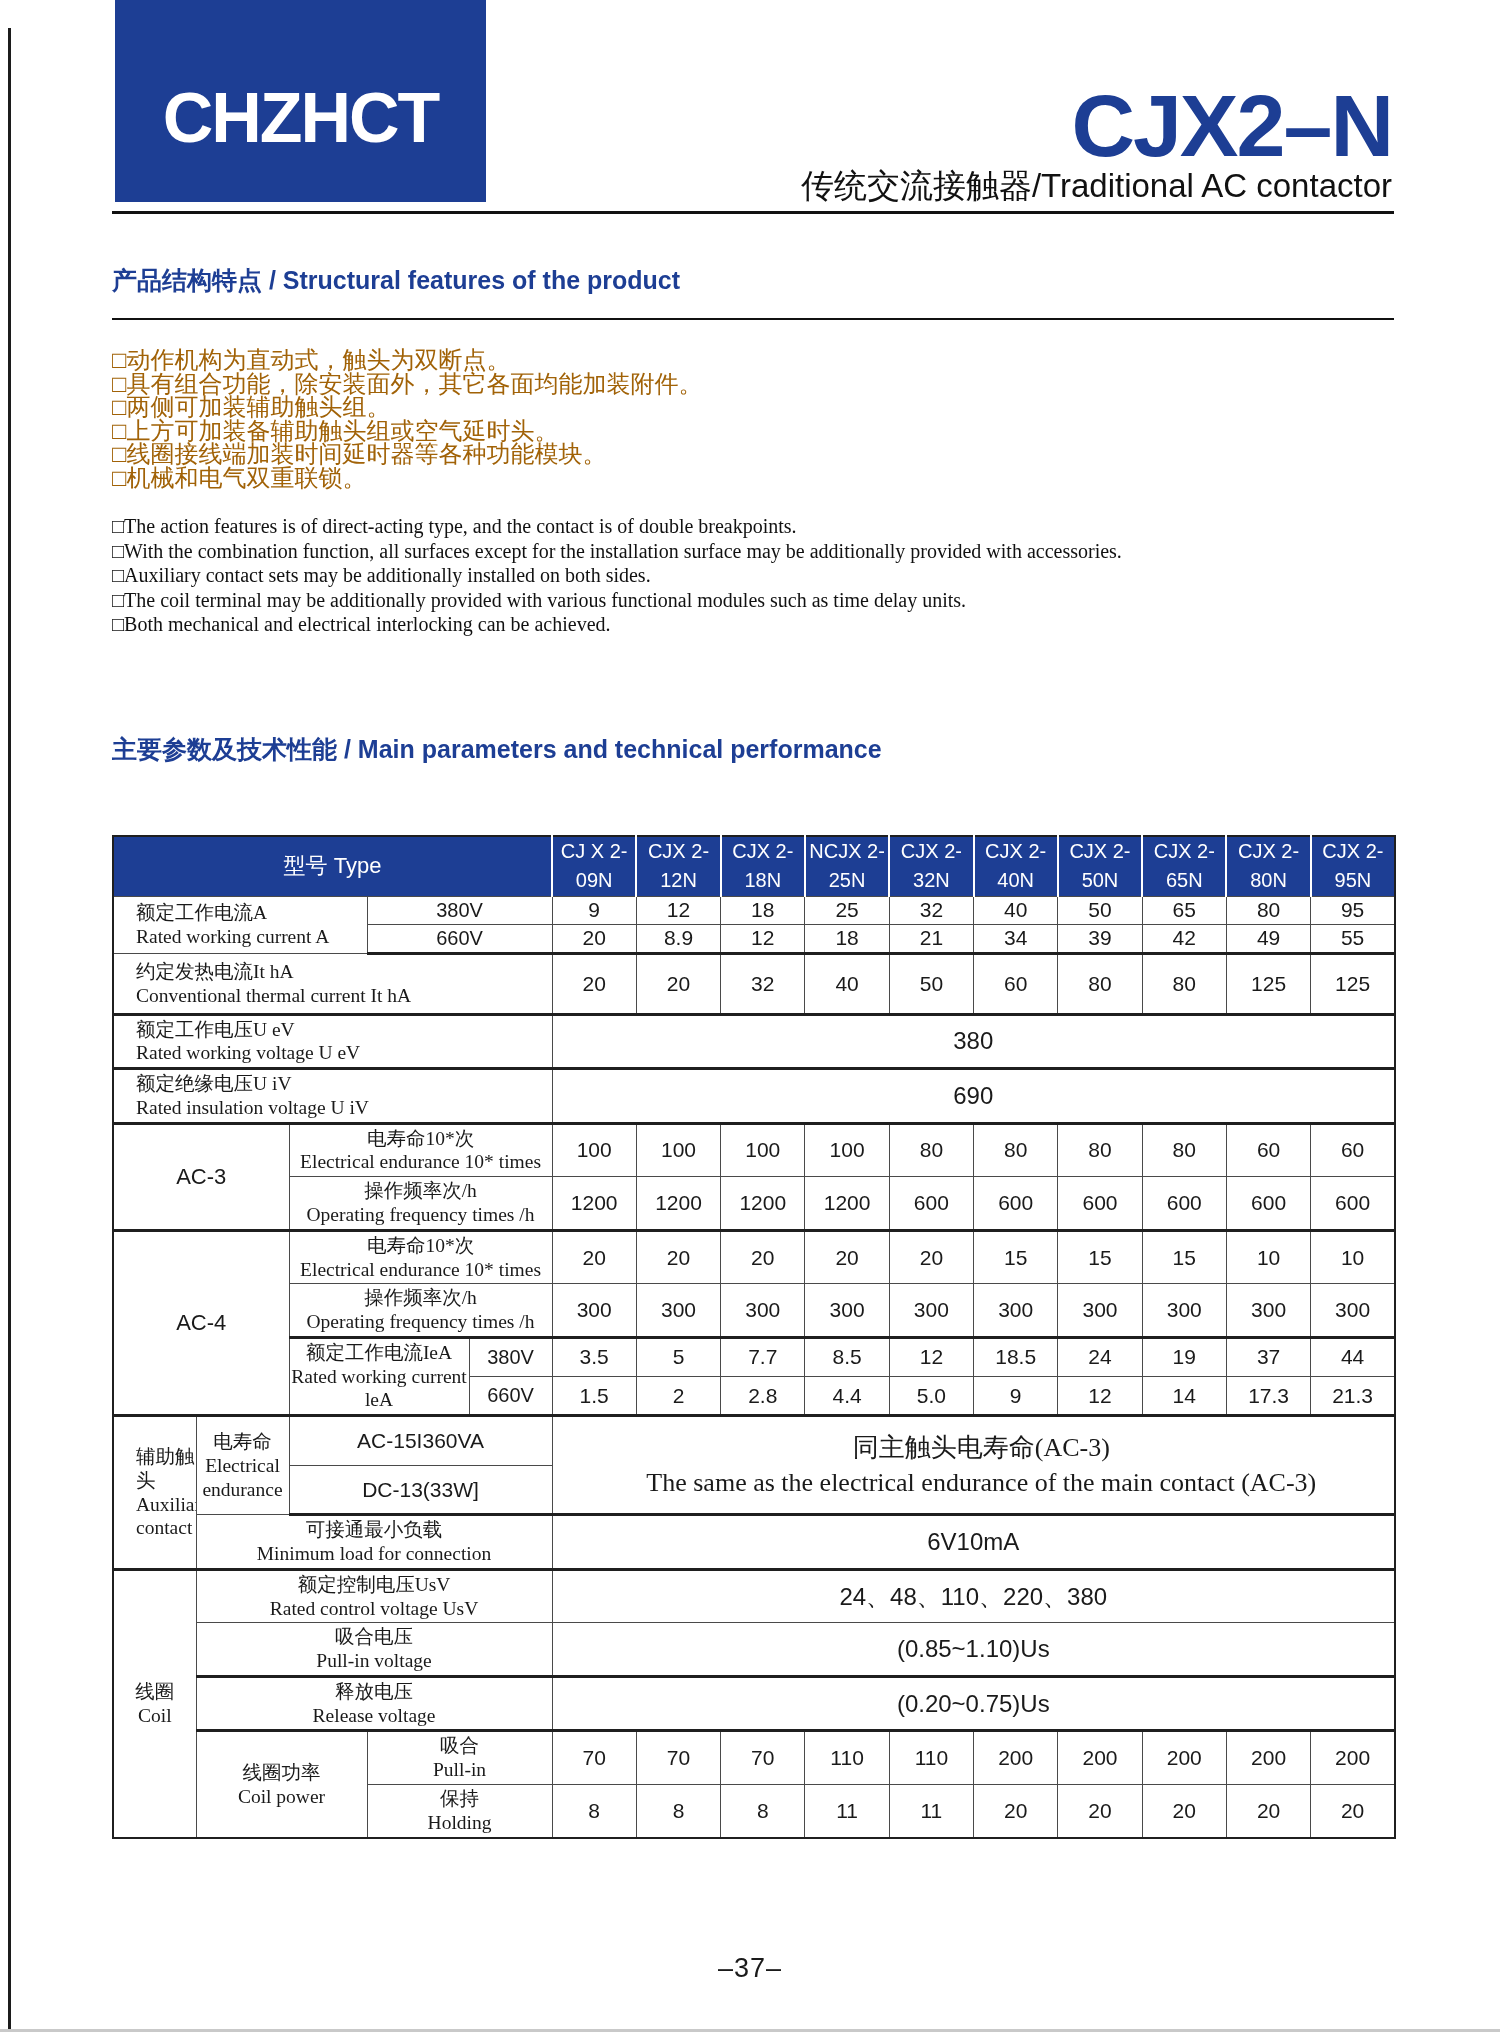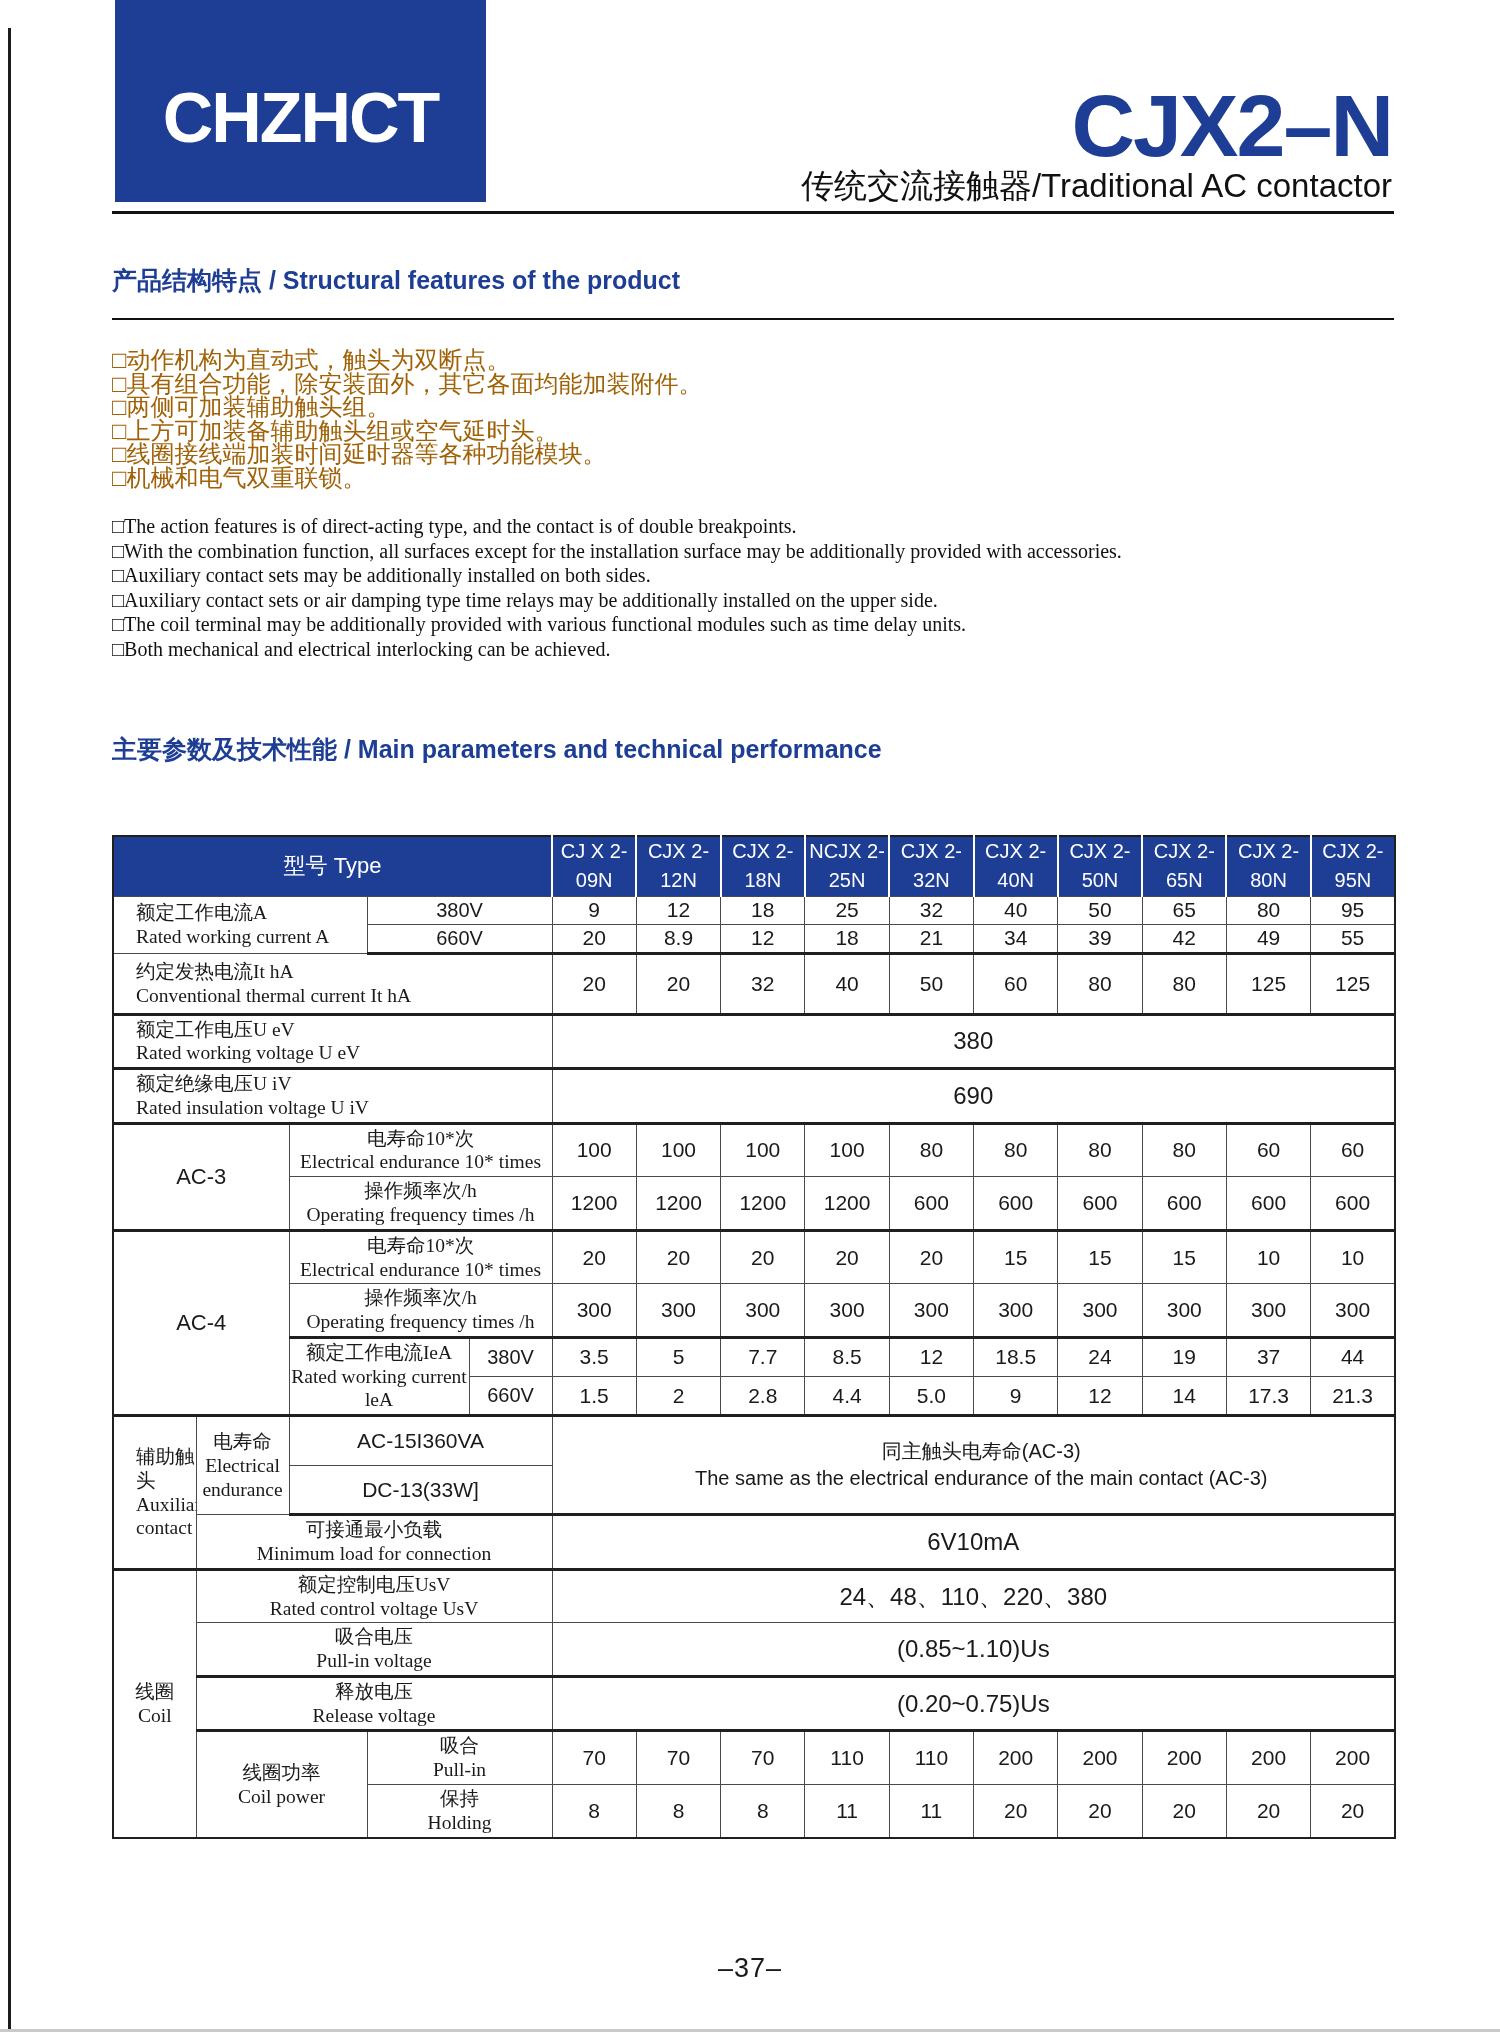--- a/index.html
+++ b/index.html
@@ -47,21 +47,21 @@
   .hdr-model{font-size:20px;line-height:1.45;white-space:pre-line;}
 
   .lbl{font-family:"Liberation Serif", serif;font-size:19.5px;line-height:1.22;
        white-space:pre-line;padding:2px 0;}
   .lbl.left{text-align:left;padding-left:22px;}
   .num{font-size:21px;}
   .sub{font-size:20px;}
   .grp{font-size:22px;}
   .acdc{font-size:21px;}
   .txt{font-size:24px;border-radius:22px;}
-  .same{font-family:Liberation Sans, sans-serif;font-size:20px;line-height:1.35;white-space:pre-line;padding-left:16px;}
+  .same{font-family:Liberation Serif, serif;font-size:26px;line-height:1.35;white-space:pre-line;padding-left:16px;}
 
   
   #page-number{left:0;top:1953px;width:1500px;text-align:center;font-size:27px;letter-spacing:1px;}
 </style>
 </head>
 <body>
 
 <div class="abs" id="left-rule"></div>
 
 <div class="abs" id="logo">
@@ -81,21 +81,20 @@
   <div>□两侧可加装辅助触头组。</div>
   <div>□上方可加装备辅助触头组或空气延时头。</div>
   <div>□线圈接线端加装时间延时器等各种功能模块。</div>
   <div>□机械和电气双重联锁。</div>
 </div>
 
 <div class="abs" id="bullets-en">
   <div>□The action features is of direct-acting type, and the contact is of double breakpoints.</div>
   <div>□With the combination function, all surfaces except for the installation surface may be additionally provided with accessories.</div>
   <div>□Auxiliary contact sets may be additionally installed on both sides.</div>
-  <div>□Auxiliary contact sets or air damping type time relays may be additionally installed on the upper side.</div>
   <div>□The coil terminal may be additionally provided with various functional modules such as time delay units.</div>
   <div>□Both mechanical and electrical interlocking can be achieved.</div>
 </div>
 
 <div class="abs sec-heading" id="sec2-heading">主要参数及技术性能 / Main parameters and technical performance</div>
 
 <div class="abs" id="param-table">
 <table>
   <colgroup>
     <col style="width:83px">

